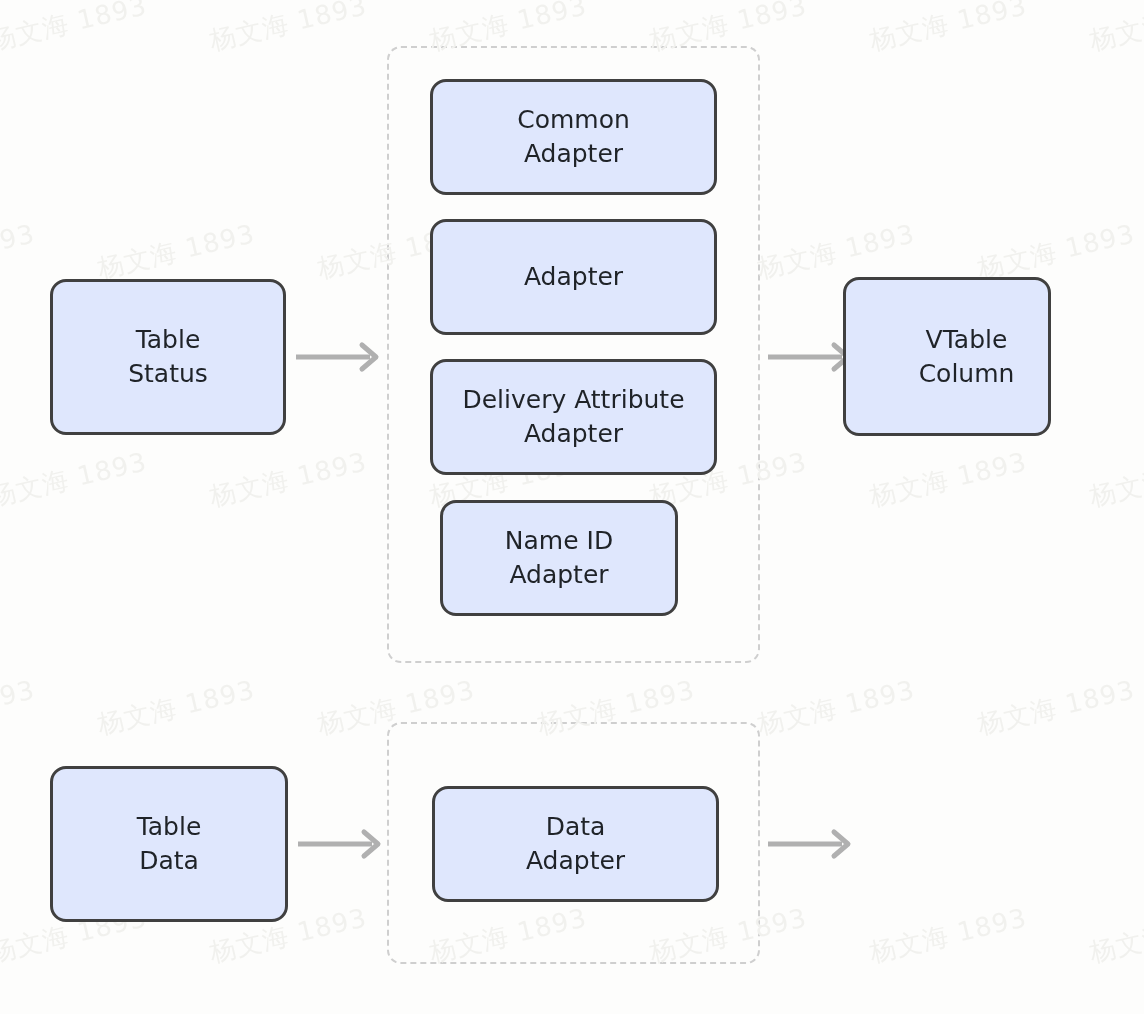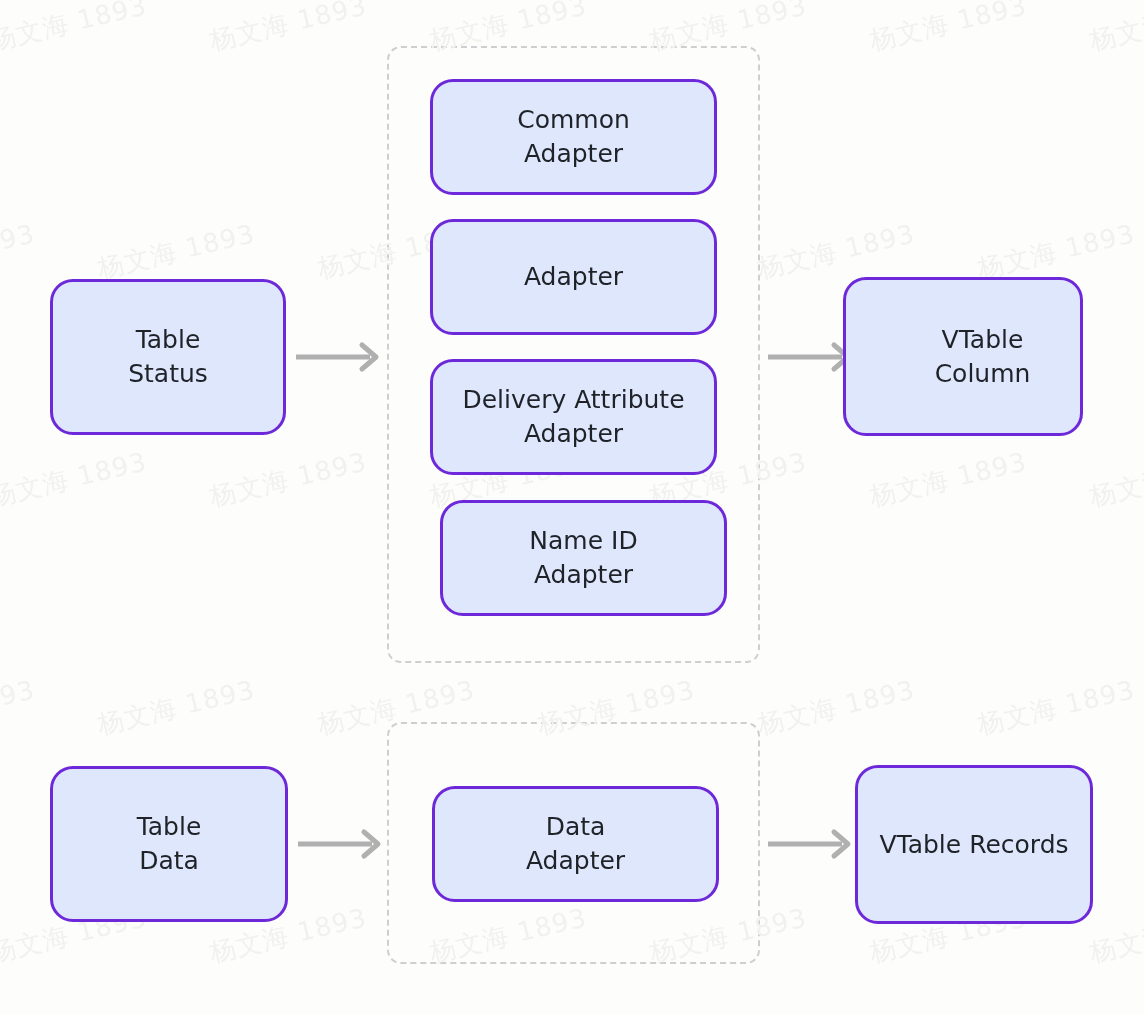--- a/index.html
+++ b/index.html
@@ -40,22 +40,22 @@
     white-space: nowrap;
     letter-spacing: 1px;
     user-select: none;
   }
 
   
   .node {
     position: absolute;
     box-sizing: border-box;
     background: #dfe7fd;
-    border: 3px solid #6d28d9;
-    border-radius: 23px;
+    border: 3px solid #404040;
+    border-radius: 16px;
     display: flex;
     align-items: center;
     justify-content: center;
     text-align: center;
     color: #1f2328;
     font-size: 25px;
     line-height: 1.35;
     font-family: "DejaVu Sans", sans-serif;
     z-index: 10;
     padding: 4px 8px;
@@ -157,33 +157,33 @@
     </div>
   </div>
 
   <div class="node" style="left:430px; top:359px; width:287px; height:116px;">
     <div>
       <span>Delivery Attribute</span>
       <span>Adapter</span>
     </div>
   </div>
 
-  <div class="node" style="left:440px; top:500px; width:287px; height:116px;">
+  <div class="node" style="left:440px; top:500px; width:238px; height:116px;">
     <div>
       <span>Name ID</span>
       <span>Adapter</span>
     </div>
   </div>
 
   <svg class="arrow" style="left:768px; top:340px;" width="88" height="34" viewBox="0 0 88 34">
     <line x1="0" y1="17" x2="74" y2="17" stroke="#b0b0b0" stroke-width="5"></line>
     <polyline points="66,5 80,17 66,29" fill="none" stroke="#b0b0b0" stroke-width="5" stroke-linecap="round" stroke-linejoin="round"></polyline>
   </svg>
 
-  <div class="node" style="left:843px; top:277px; width:240px; height:159px;padding-left:47px;">
+  <div class="node" style="left:843px; top:277px; width:208px; height:159px;padding-left:47px;">
     <div>
       <span>VTable Column</span>
     </div>
   </div>
 
   <div class="group" style="left:387px; top:722px; width:373px; height:242px;"></div>
 
   <div class="node" style="left:50px; top:766px; width:238px; height:156px;">
     <div>
       <span>Table</span>
@@ -201,20 +201,15 @@
       <span>Data</span>
       <span>Adapter</span>
     </div>
   </div>
 
   <svg class="arrow" style="left:768px; top:827px;" width="88" height="34" viewBox="0 0 88 34">
     <line x1="0" y1="17" x2="74" y2="17" stroke="#b0b0b0" stroke-width="5"></line>
     <polyline points="66,5 80,17 66,29" fill="none" stroke="#b0b0b0" stroke-width="5" stroke-linecap="round" stroke-linejoin="round"></polyline>
   </svg>
 
-  <div class="node" style="left:855px; top:765px; width:238px; height:159px;">
-    <div>
-      <span>VTable Records</span>
-    </div>
-  </div>
 
 
 </div>
 
 </body></html>

